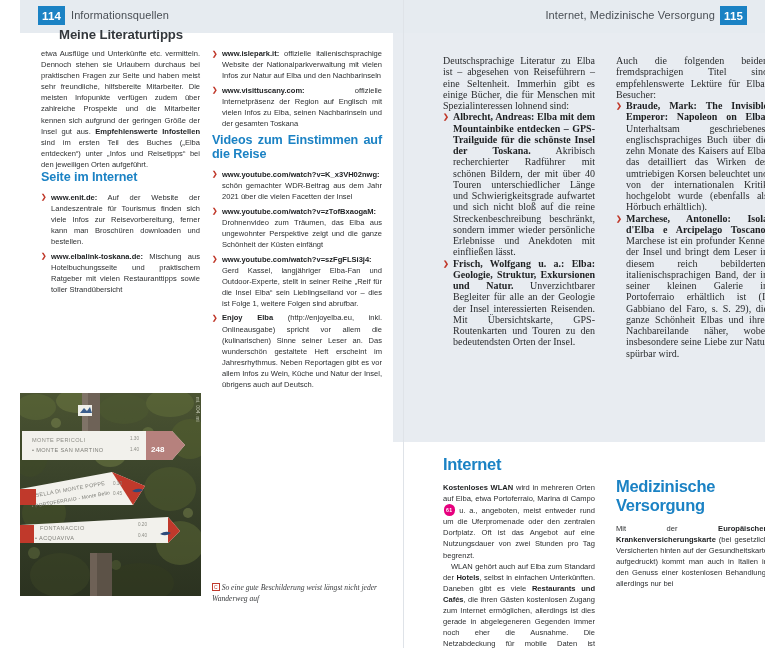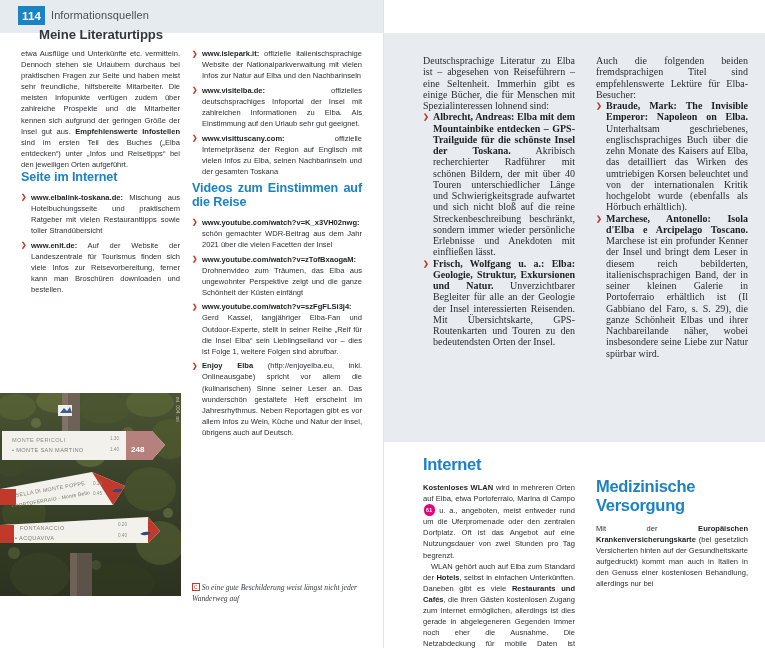--- a/index.html
+++ b/index.html
@@ -7,21 +7,21 @@
     margin: 0; padding: 0;
     background: #ffffff;
   }
   body {
     width: 765px; height: 648px;
     font-family: "Liberation Sans", sans-serif;
     position: relative;
     overflow: hidden;
   }
 
-  .spread { position: absolute; inset: 0; display: flex; }
+  .spread { position: absolute; inset: 0; display: flex; margin-left: 20px; }
 
   
   .page { position: relative; height: 648px; }
   .page-left  { width: 383px; background: #ffffff; }
   .page-right { width: 382px; background: #ffffff; }
 
   
   .hdr {
     position: absolute; top: 0; left: 0; right: 0; height: 33px;
     background: #e6ebf0;
@@ -204,29 +204,28 @@
         <div class="run-head run-head-left">Informationsquellen</div>
       </div>
     </div>
 
     <div class="lp-col lp-col-1">
       <p><span>etwa Ausflüge und Unterkünfte etc. vermitteln. Dennoch stehen sie Urlaubern durchaus bei praktischen Fragen zur Seite und haben meist sehr freundliche, hilfsbereite Mitarbeiter. Die meisten Infopunkte verfügen zudem über zahlreiche Prospekte und die Mitarbeiter kennen sich aufgrund der geringen Größe der Insel gut aus. </span><b>Empfehlenswerte Infostellen</b><span> sind im ersten Teil des Buches („Elba entdecken“) unter „Infos und Reisetipps“ bei den jeweiligen Orten aufgeführt.</span></p>
 
       <h2 class="sec sec-sp">Seite im Internet</h2>
 
       <ul class="chev">
+        <li><b>www.enit.de:</b><span> Auf der Website der Landeszentrale für Tourismus finden sich viele Infos zur Reisevorbereitung, ferner kann man Broschüren downloaden und bestellen.</span></li>
         <li><b>www.elbalink-toskana.de:</b><span> Mischung aus Hotelbuchungsseite und praktischem Ratgeber mit vielen Restauranttipps sowie toller Strandübersicht</span></li>
-        <li><b>www.enit.de:</b><span> Auf der Website der Landeszentrale für Tourismus finden sich viele Infos zur Reisevorbereitung, ferner kann man Broschüren downloaden und bestellen.</span></li>
       </ul>
     </div>
 
     <div class="lp-col lp-col-2">
       <ul class="chev">
         <li><b>www.islepark.it:</b><span> offizielle italienischsprachige Website der Nationalparkverwaltung mit vielen Infos zur Natur auf Elba und den Nachbarinseln</span></li>
-        <li><b>www.visitelba.de:</b><span> offizielles deutschsprachiges Infoportal der Insel mit zahlreichen Informationen zu Elba. Als Einstimmung auf den Urlaub sehr gut geeignet.</span></li>
         <li><b>www.visittuscany.com:</b><span> offizielle Internetpräsenz der Region auf Englisch mit vielen Infos zu Elba, seinen Nachbarinseln und der gesamten Toskana</span></li>
       </ul>
 
       <h2 class="sec sec-sp">Videos zum Einstimmen auf die Reise</h2>
 
       <ul class="chev">
         <li><b>www.youtube.com/watch?v=K_x3VH02nwg:</b><span> schön gemachter WDR-Beitrag aus dem Jahr 2021 über die vielen Facetten der Insel</span></li>
         <li><b>www.youtube.com/watch?v=zTofBxaogaM:</b><span> Drohnenvideo zum Träumen, das Elba aus ungewohnter Perspektive zeigt und die ganze Schönheit der Küsten einfängt</span></li>
         <li><b>www.youtube.com/watch?v=szFgFLSi3j4:</b><span> Gerd Kassel, langjähriger Elba-Fan und Outdoor-Experte, stellt in seiner Reihe „Reif für die Insel Elba“ sein Lieblingseiland vor – dies ist Folge 1, weitere Folgen sind abrufbar.</span></li>
       </ul>
@@ -314,20 +313,26 @@
       <div class="photo-credit">mi, 004, mi</div>
     </div>
 
     <div class="caption">
       <span class="cap-icon">C</span><span>So eine gute Beschilderung weist längst nicht jeder Wanderweg auf</span>
     </div>
   </div>
 
   <div class="page page-right">
 
+    <div class="hdr">
+      <div class="hdr-inner">
+        <div class="run-head run-head-right">Internet, Medizinische Versorgung</div>
+        <div class="folio folio-right">115</div>
+      </div>
+    </div>
 
     <div class="lit-box"></div>
   </div>
 
   <div class="gutter"></div>
 
   <h2 class="lit-title">Meine Literaturtipps</h2>
 
   <div class="lit-col lit-col-1">
     <p>Deutschsprachige Literatur zu Elba ist – abgesehen von Reiseführern – eine Seltenheit. Immerhin gibt es einige Bücher, die für Menschen mit Spezialinteressen lohnend sind:</p>

